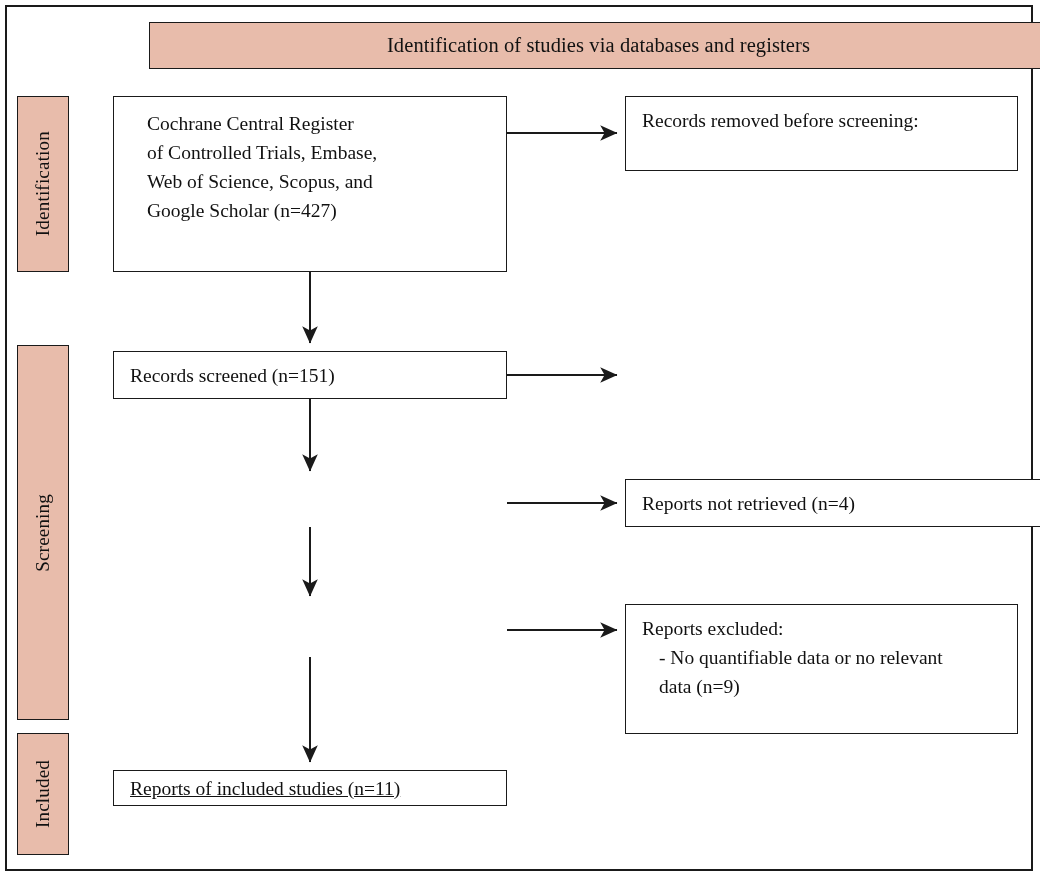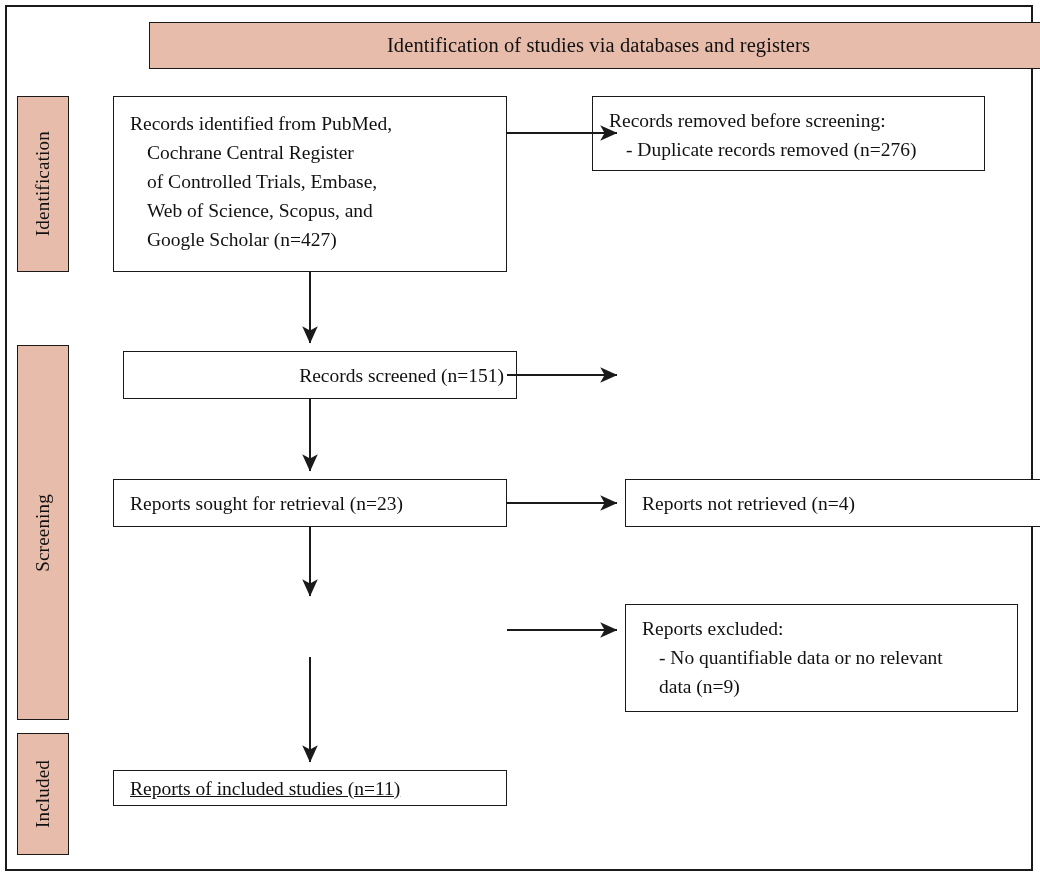--- a/index.html
+++ b/index.html
@@ -81,30 +81,30 @@
   .box .line {
     white-space: nowrap;
   }
   .box .line.indent {
     padding-left: 17px;
   }
   .box.center { display: flex; align-items: center; }
 
   
   #box-identified        { left: 113px; top: 96px;  width: 394px; height: 176px; padding-top: 12px; }
-  #box-screened          { left: 123px; top: 351px; width: 394px; height: 48px; justify-content: flex-end;  }
+  #box-screened          { left: 113px; top: 351px; width: 394px; height: 48px;  }
   #box-sought            { left: 113px; top: 479px; width: 394px; height: 48px;  }
   #box-assessed          { left: 113px; top: 604px; width: 394px; height: 53px;  }
   #box-included-studies  { left: 113px; top: 770px; width: 394px; height: 36px; text-decoration: underline;  }
 
   
-  #box-removed           { left: 592px; top: 96px;  width: 393px; height: 75px; }
+  #box-removed           { left: 625px; top: 96px;  width: 393px; height: 75px; }
   #box-excluded-screen   { left: 625px; top: 350px; width: 393px; height: 68px; }
   #box-not-retrieved     { left: 625px; top: 479px; width: 453px; height: 48px; }
-  #box-excluded-reports  { left: 625px; top: 604px; width: 393px; height: 108px; }
+  #box-excluded-reports  { left: 625px; top: 604px; width: 393px; height: 130px; }
 
   
   .connector { position: absolute; }
   .connector svg { display: block; overflow: visible; }
 </style>
 </head>
 <body>
 
 <div id="diagram">
 
@@ -118,43 +118,38 @@
     <span>Identification</span>
   </div>
   <div class="stage-label" id="stage-screening">
     <span>Screening</span>
   </div>
   <div class="stage-label" id="stage-included">
     <span>Included</span>
   </div>
 
   <div class="box" id="box-identified">
-    <div class="line">Records identified from PubMed,</div>
     <div class="line indent">Cochrane Central Register</div>
     <div class="line indent">of Controlled Trials, Embase,</div>
     <div class="line indent">Web of Science, Scopus, and</div>
     <div class="line indent">Google Scholar (n=427)</div>
   </div>
 
   <div class="box center" id="box-screened">
     <div class="line">Records screened (n=151)</div>
   </div>
 
-  <div class="box center" id="box-sought">
-    <div class="line">Reports sought for retrieval (n=23)</div>
-  </div>
 
 
   <div class="box center" id="box-included-studies">
     <div class="line">Reports of included studies (n=11)</div>
   </div>
 
   <div class="box" id="box-removed">
     <div class="line">Records removed before screening:</div>
-    <div class="line indent">- Duplicate records removed (n=276)</div>
   </div>
 
 
   <div class="box center" id="box-not-retrieved">
     <div class="line">Reports not retrieved (n=4)</div>
   </div>
 
   <div class="box" id="box-excluded-reports">
     <div class="line">Reports excluded:</div>
     <div class="line indent">- No quantifiable data or no relevant</div>

